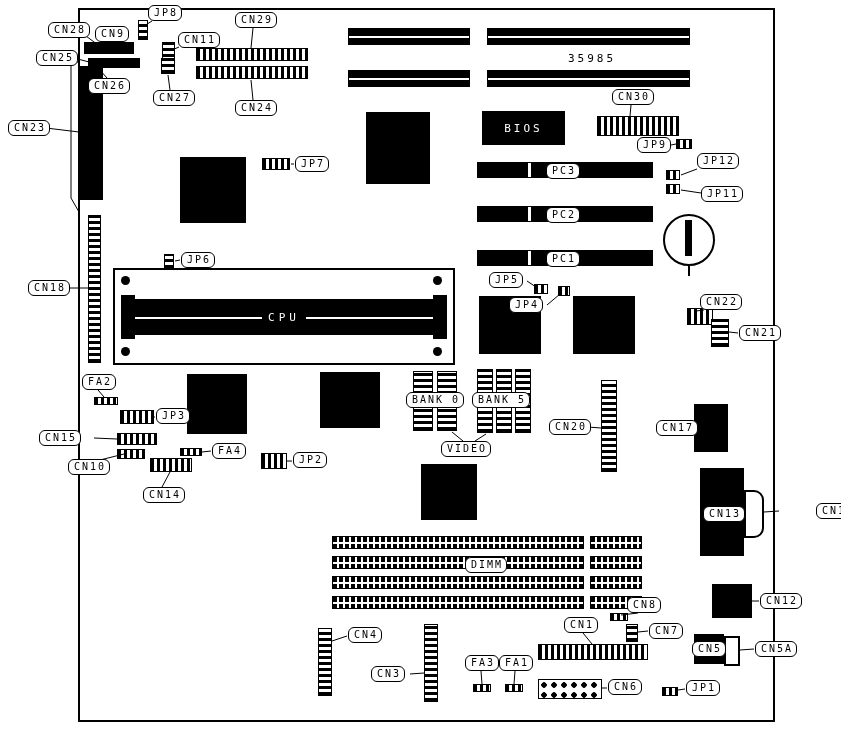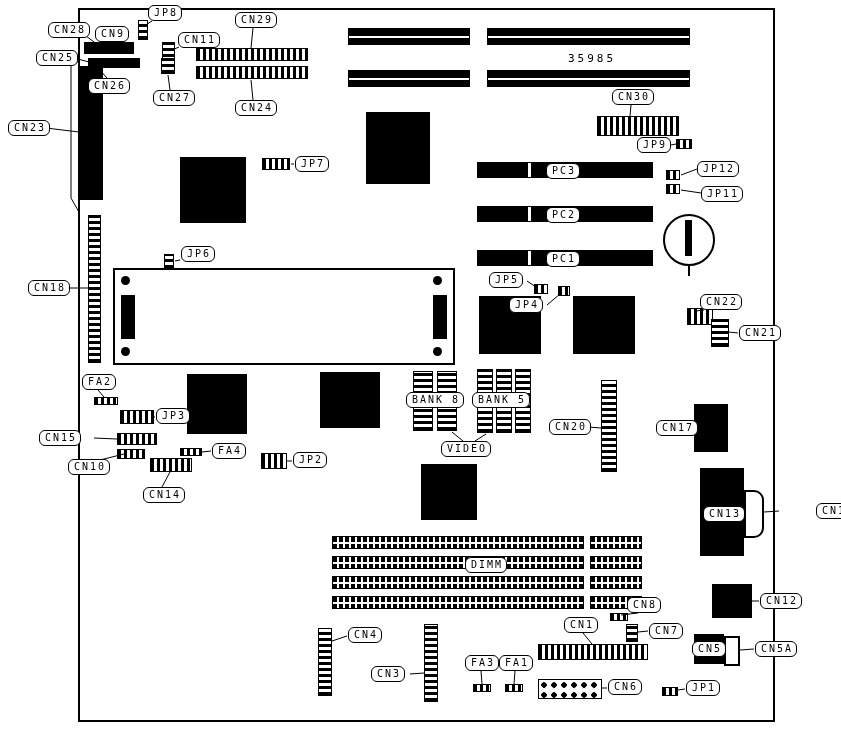--- a/index.html
+++ b/index.html
@@ -46,36 +46,42 @@
 
   <div class="slot" style="left:348px;top:28px;width:122px;height:17px"></div>
   <div class="slot" style="left:487px;top:28px;width:203px;height:17px"></div>
   <div class="slot" style="left:348px;top:70px;width:122px;height:17px"></div>
   <div class="slot" style="left:487px;top:70px;width:203px;height:17px"></div>
 
   <div class="pcslot" style="left:477px;top:162px;width:176px;height:16px"></div>
   <div class="pcslot" style="left:477px;top:206px;width:176px;height:16px"></div>
   <div class="pcslot" style="left:477px;top:250px;width:176px;height:16px"></div>
 
+  <div class="blk" style="left:482px;top:111px;width:83px;height:34px">
+    <span class="chiplabel">BIOS</span>
+  </div>
 
   <div class="blk" style="left:366px;top:112px;width:64px;height:72px"></div>
   <div class="blk" style="left:180px;top:157px;width:66px;height:66px"></div>
   <div class="blk" style="left:479px;top:296px;width:62px;height:58px"></div>
   <div class="blk" style="left:573px;top:296px;width:62px;height:58px"></div>
   <div class="blk" style="left:187px;top:374px;width:60px;height:60px"></div>
   <div class="blk" style="left:320px;top:372px;width:60px;height:56px"></div>
   <div class="blk" style="left:421px;top:464px;width:56px;height:56px"></div>
 
   <div class="outline" style="left:113px;top:268px;width:342px;height:97px"></div>
   <div class="hole" style="left:121px;top:276px"></div>
   <div class="hole" style="left:433px;top:276px"></div>
   <div class="hole" style="left:121px;top:347px"></div>
   <div class="hole" style="left:433px;top:347px"></div>
   <div class="blk" style="left:121px;top:295px;width:14px;height:44px"></div>
   <div class="blk" style="left:433px;top:295px;width:14px;height:44px"></div>
+  <div class="cpu-bar" style="left:135px;top:299px;width:298px;height:36px">
+    <span>CPU</span>
+  </div>
 
   <div class="batt" style="left:663px;top:214px;width:52px;height:52px"></div>
   <div class="blk" style="left:685px;top:220px;width:7px;height:36px"></div>
   <div class="blk" style="left:688px;top:264px;width:2px;height:12px"></div>
 
   <div class="blk" style="left:84px;top:42px;width:50px;height:12px"></div>
   <div class="blk" style="left:88px;top:58px;width:52px;height:10px"></div>
   <div class="hdr-v" style="left:138px;top:20px;width:10px;height:20px"></div>
   <div class="hdr-v" style="left:162px;top:42px;width:13px;height:28px"></div>
   <div class="hdr-v" style="left:161px;top:58px;width:14px;height:16px"></div>
@@ -195,39 +201,39 @@
   <div class="callout" style="left:235px;top:12px">CN29</div>
   <div class="callout" style="left:36px;top:50px">CN25</div>
   <div class="callout" style="left:178px;top:32px">CN11</div>
   <div class="callout" style="left:88px;top:78px">CN26</div>
   <div class="callout" style="left:153px;top:90px">CN27</div>
   <div class="callout" style="left:235px;top:100px">CN24</div>
   <div class="callout" style="left:8px;top:120px">CN23</div>
   <div class="callout" style="left:295px;top:156px">JP7</div>
   <div class="callout" style="left:612px;top:89px">CN30</div>
   <div class="callout" style="left:637px;top:137px">JP9</div>
-  <div class="callout" style="left:697px;top:161px">JP12</div>
+  <div class="callout" style="left:697px;top:153px">JP12</div>
   <div class="callout" style="left:701px;top:186px">JP11</div>
   <div class="callout" style="left:546px;top:163px">PC3</div>
   <div class="callout" style="left:546px;top:207px">PC2</div>
   <div class="callout" style="left:546px;top:251px">PC1</div>
-  <div class="callout" style="left:181px;top:246px">JP6</div>
+  <div class="callout" style="left:181px;top:252px">JP6</div>
   <div class="callout" style="left:28px;top:280px">CN18</div>
   <div class="callout" style="left:489px;top:272px">JP5</div>
   <div class="callout" style="left:509px;top:297px">JP4</div>
   <div class="callout" style="left:700px;top:294px">CN22</div>
   <div class="callout" style="left:739px;top:325px">CN21</div>
   <div class="callout" style="left:82px;top:374px">FA2</div>
   <div class="callout" style="left:156px;top:408px">JP3</div>
   <div class="callout" style="left:39px;top:430px">CN15</div>
   <div class="callout" style="left:68px;top:459px">CN10</div>
   <div class="callout" style="left:212px;top:443px">FA4</div>
   <div class="callout" style="left:143px;top:487px">CN14</div>
   <div class="callout" style="left:293px;top:452px">JP2</div>
-  <div class="callout" style="left:406px;top:392px">BANK 8</div>
+  <div class="callout" style="left:406px;top:392px">BANK 0</div>
   <div class="callout" style="left:472px;top:392px">BANK 5</div>
   <div class="callout" style="left:441px;top:441px">VIDEO</div>
   <div class="callout" style="left:549px;top:419px">CN20</div>
   <div class="callout" style="left:656px;top:420px">CN17</div>
   <div class="callout" style="left:703px;top:506px">CN13</div>
   <div class="callout" style="left:816px;top:503px">CN13A</div>
   <div class="callout" style="left:465px;top:557px">DIMM</div>
   <div class="callout" style="left:760px;top:593px">CN12</div>
   <div class="callout" style="left:627px;top:597px">CN8</div>
   <div class="callout" style="left:564px;top:617px">CN1</div>

